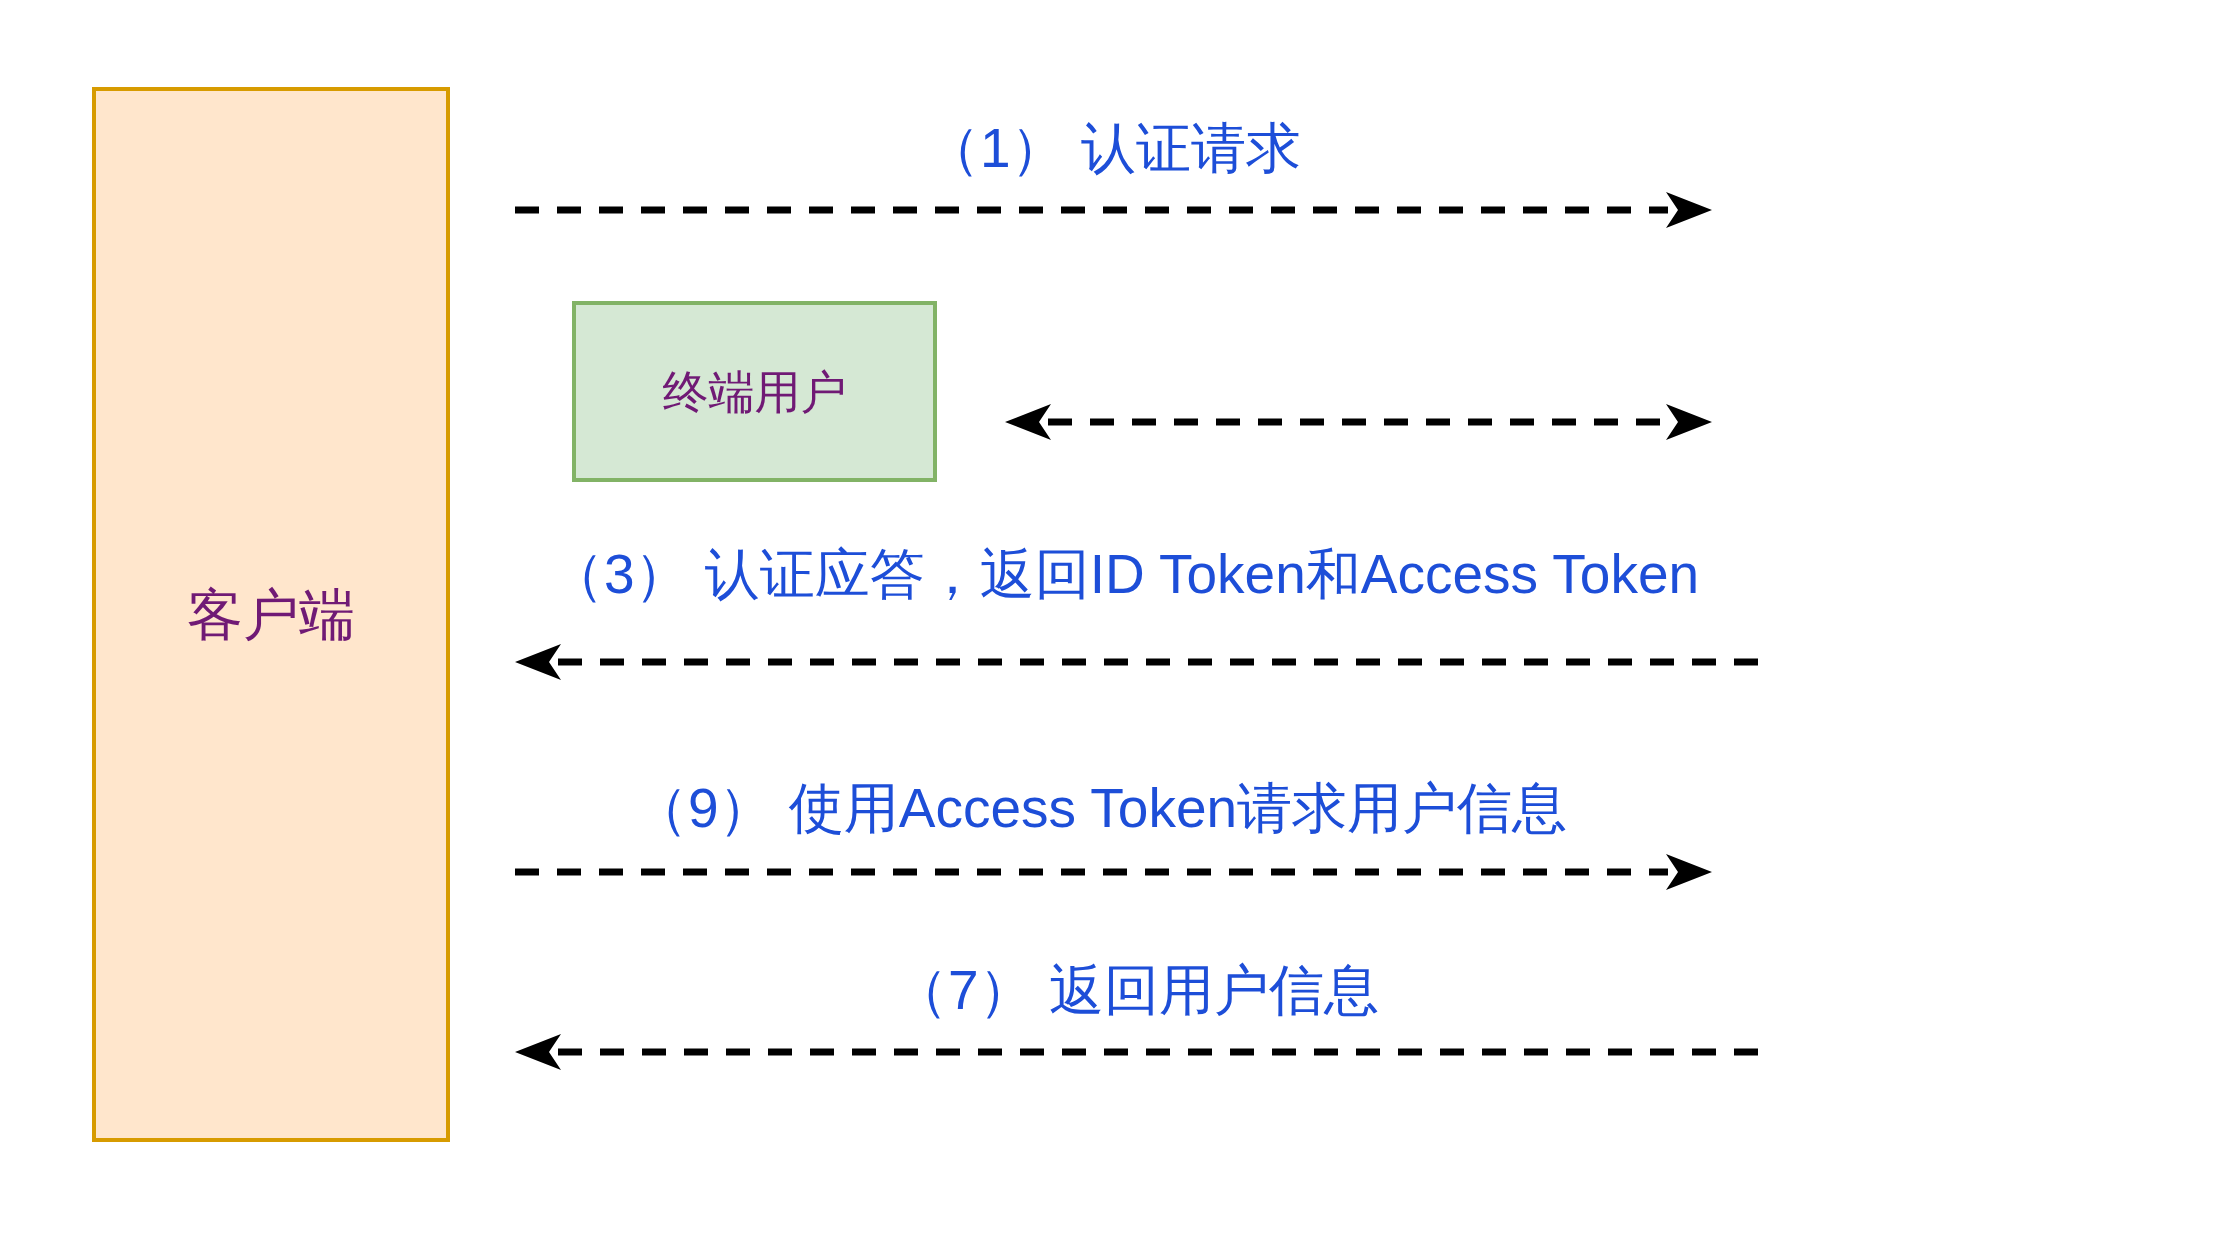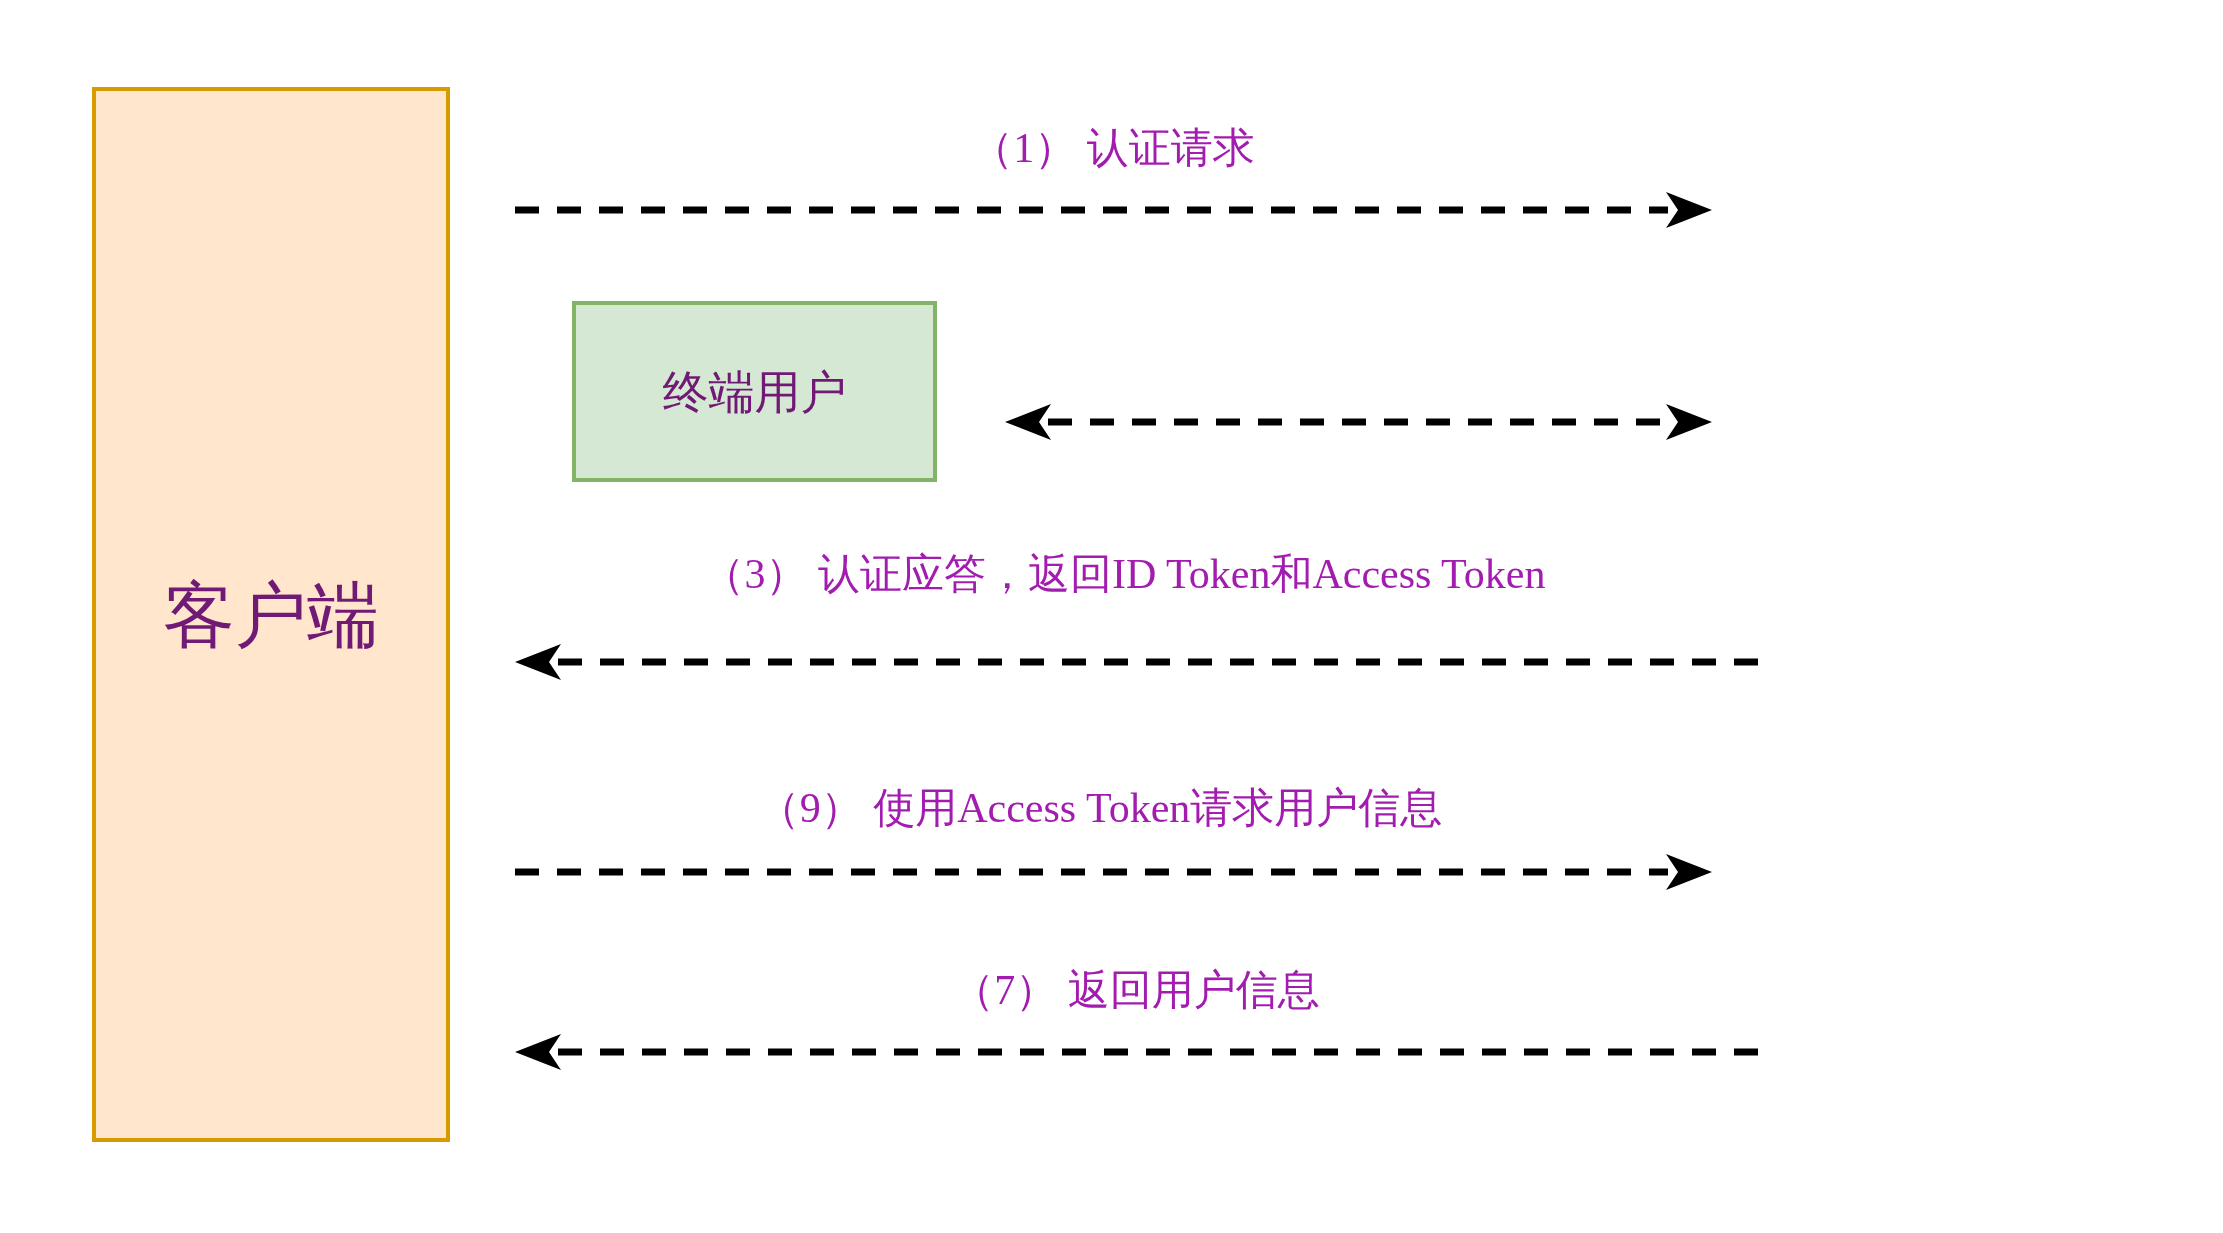--- a/index.html
+++ b/index.html
@@ -10,42 +10,42 @@
     overflow:hidden;
   }
   .canvas{position:relative;width:2223px;height:1233px;background:var(--canvas-bg,#fff);}
   .actor{
     position:absolute;
     display:flex;align-items:center;justify-content:center;
     box-sizing:border-box;
     border:4px solid #000;
     color:#701a75;
   }
-  .actor-label{font-size:72px;line-height:1;white-space:nowrap;}
+  .actor-label{font-size:56px;line-height:1;white-space:nowrap;}
   .client{
     left:92px;top:87px;width:358px;height:1055px;
     background:var(--client-fill,#FFE6CC);
     border-color:var(--client-border,#D79B00);
   }
   .server{
     left:1772px;top:86px;width:360px;height:1056px;
     background:var(--server-fill,#DAE8FC);
     border-color:var(--server-border,#6C8EBF);
   }
   .end-user{
     left:572px;top:301px;width:365px;height:181px;
     background:var(--end-user-fill,#D5E8D4);
     border-color:var(--end-user-border,#82B366);
   }
   .end-user .actor-label{font-size:46px;}
   .msg-label{
     position:absolute;
     transform:translate(-50%,-50%);
-    font-size:42px;line-height:1.2;
-    color:#a21caf;white-space:nowrap;font-family:Liberation Serif, serif;
+    font-size:55px;line-height:1.2;
+    color:#1d4ed8;white-space:nowrap;
   }
   .arrow{position:absolute;overflow:visible;}
   .arrow line{stroke:var(--arrow,#000);stroke-width:7;}
   .arrow path{fill:var(--arrow,#000);stroke:none;}
 </style>
 </head>
 <body>
 
 <div class="canvas">
 

